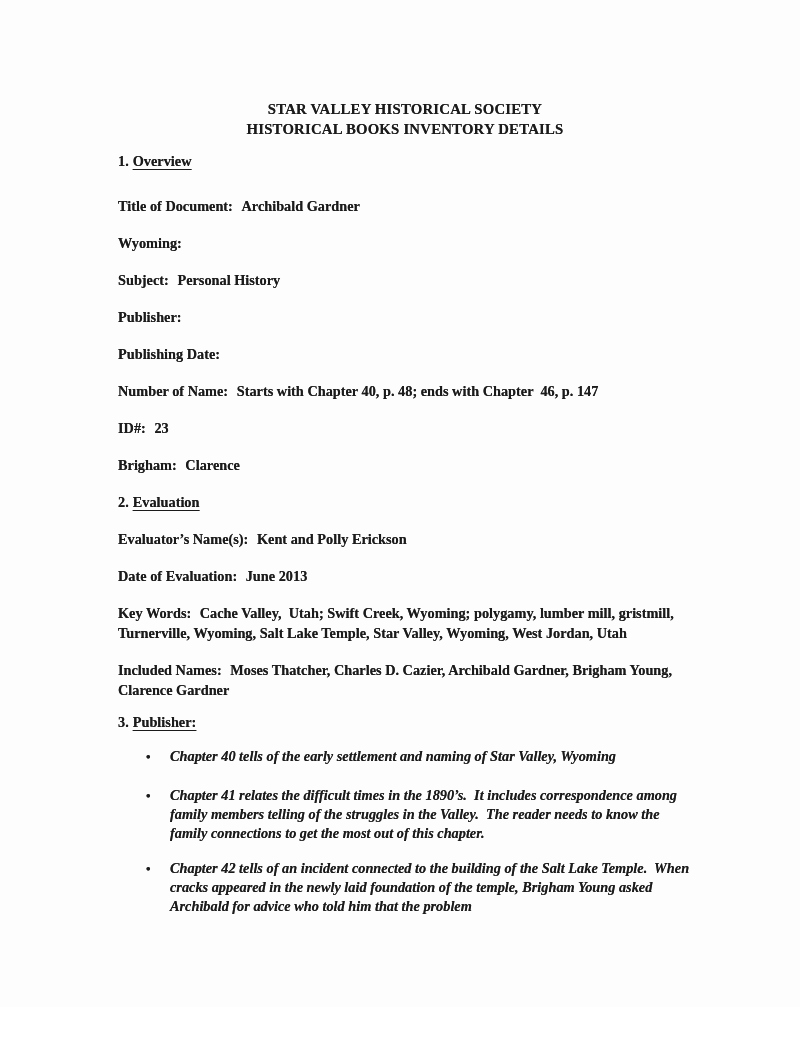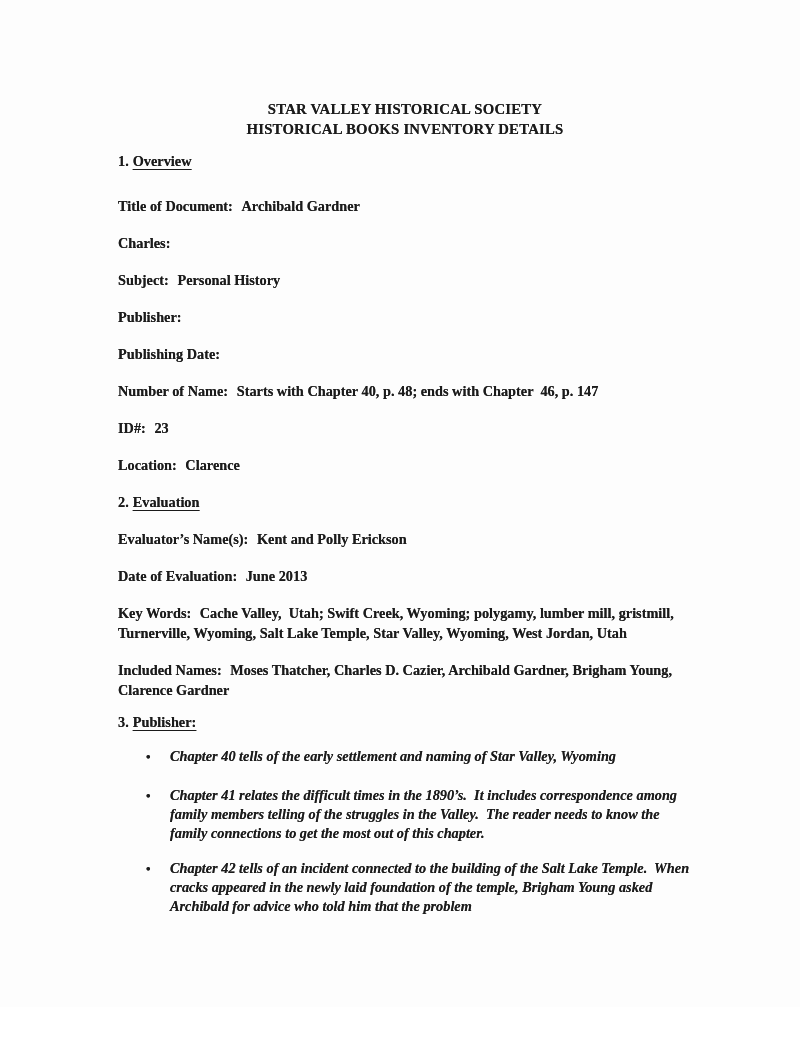--- a/index.html
+++ b/index.html
@@ -58,27 +58,27 @@
 <div class="page">
 
   <div class="doc-title">
     <div>STAR VALLEY HISTORICAL SOCIETY</div>
     <div>HISTORICAL BOOKS INVENTORY DETAILS</div>
   </div>
 
   <div class="sec-heading gap-lg"><span class="sec-num">1.</span><span class="sec-title">Overview</span></div>
 
   <p class="field"><span class="f-label">Title of Document:</span> <span class="f-value">Archibald Gardner</span></p>
-  <p class="field"><span class="f-label">Charles:</span> <span class="f-value"></span></p>
+  <p class="field"><span class="f-label">Wyoming:</span> <span class="f-value"></span></p>
   <p class="field"><span class="f-label">Subject:</span> <span class="f-value">Personal History</span></p>
   <p class="field"><span class="f-label">Publisher:</span> <span class="f-value"></span></p>
   <p class="field"><span class="f-label">Publishing Date:</span> <span class="f-value"></span></p>
   <p class="field"><span class="f-label">Number of Name:</span> <span class="f-value">Starts with Chapter 40, p. 48; ends with Chapter  46, p. 147</span></p>
   <p class="field"><span class="f-label">ID#:</span> <span class="f-value">23</span></p>
-  <p class="field"><span class="f-label">Location:</span> <span class="f-value">Clarence</span></p>
+  <p class="field"><span class="f-label">Brigham:</span> <span class="f-value">Clarence</span></p>
 
   <div class="sec-heading"><span class="sec-num">2.</span><span class="sec-title">Evaluation</span></div>
 
   <p class="field"><span class="f-label">Evaluator’s Name(s):</span> <span class="f-value">Kent and Polly Erickson</span></p>
   <p class="field"><span class="f-label">Date of Evaluation:</span> <span class="f-value">June 2013</span></p>
   <p class="field"><span class="f-label">Key Words:</span> <span class="f-value">Cache Valley,  Utah; Swift Creek, Wyoming; polygamy, lumber mill, gristmill, Turnerville, Wyoming, Salt Lake Temple, Star Valley, Wyoming, West Jordan, Utah</span></p>
   <p class="field mb-sm"><span class="f-label">Included Names:</span> <span class="f-value">Moses Thatcher, Charles D. Cazier, Archibald Gardner, Brigham Young, Clarence Gardner</span></p>
 
   <div class="sec-heading gap-md"><span class="sec-num">3.</span><span class="sec-title">Publisher:</span></div>
 

